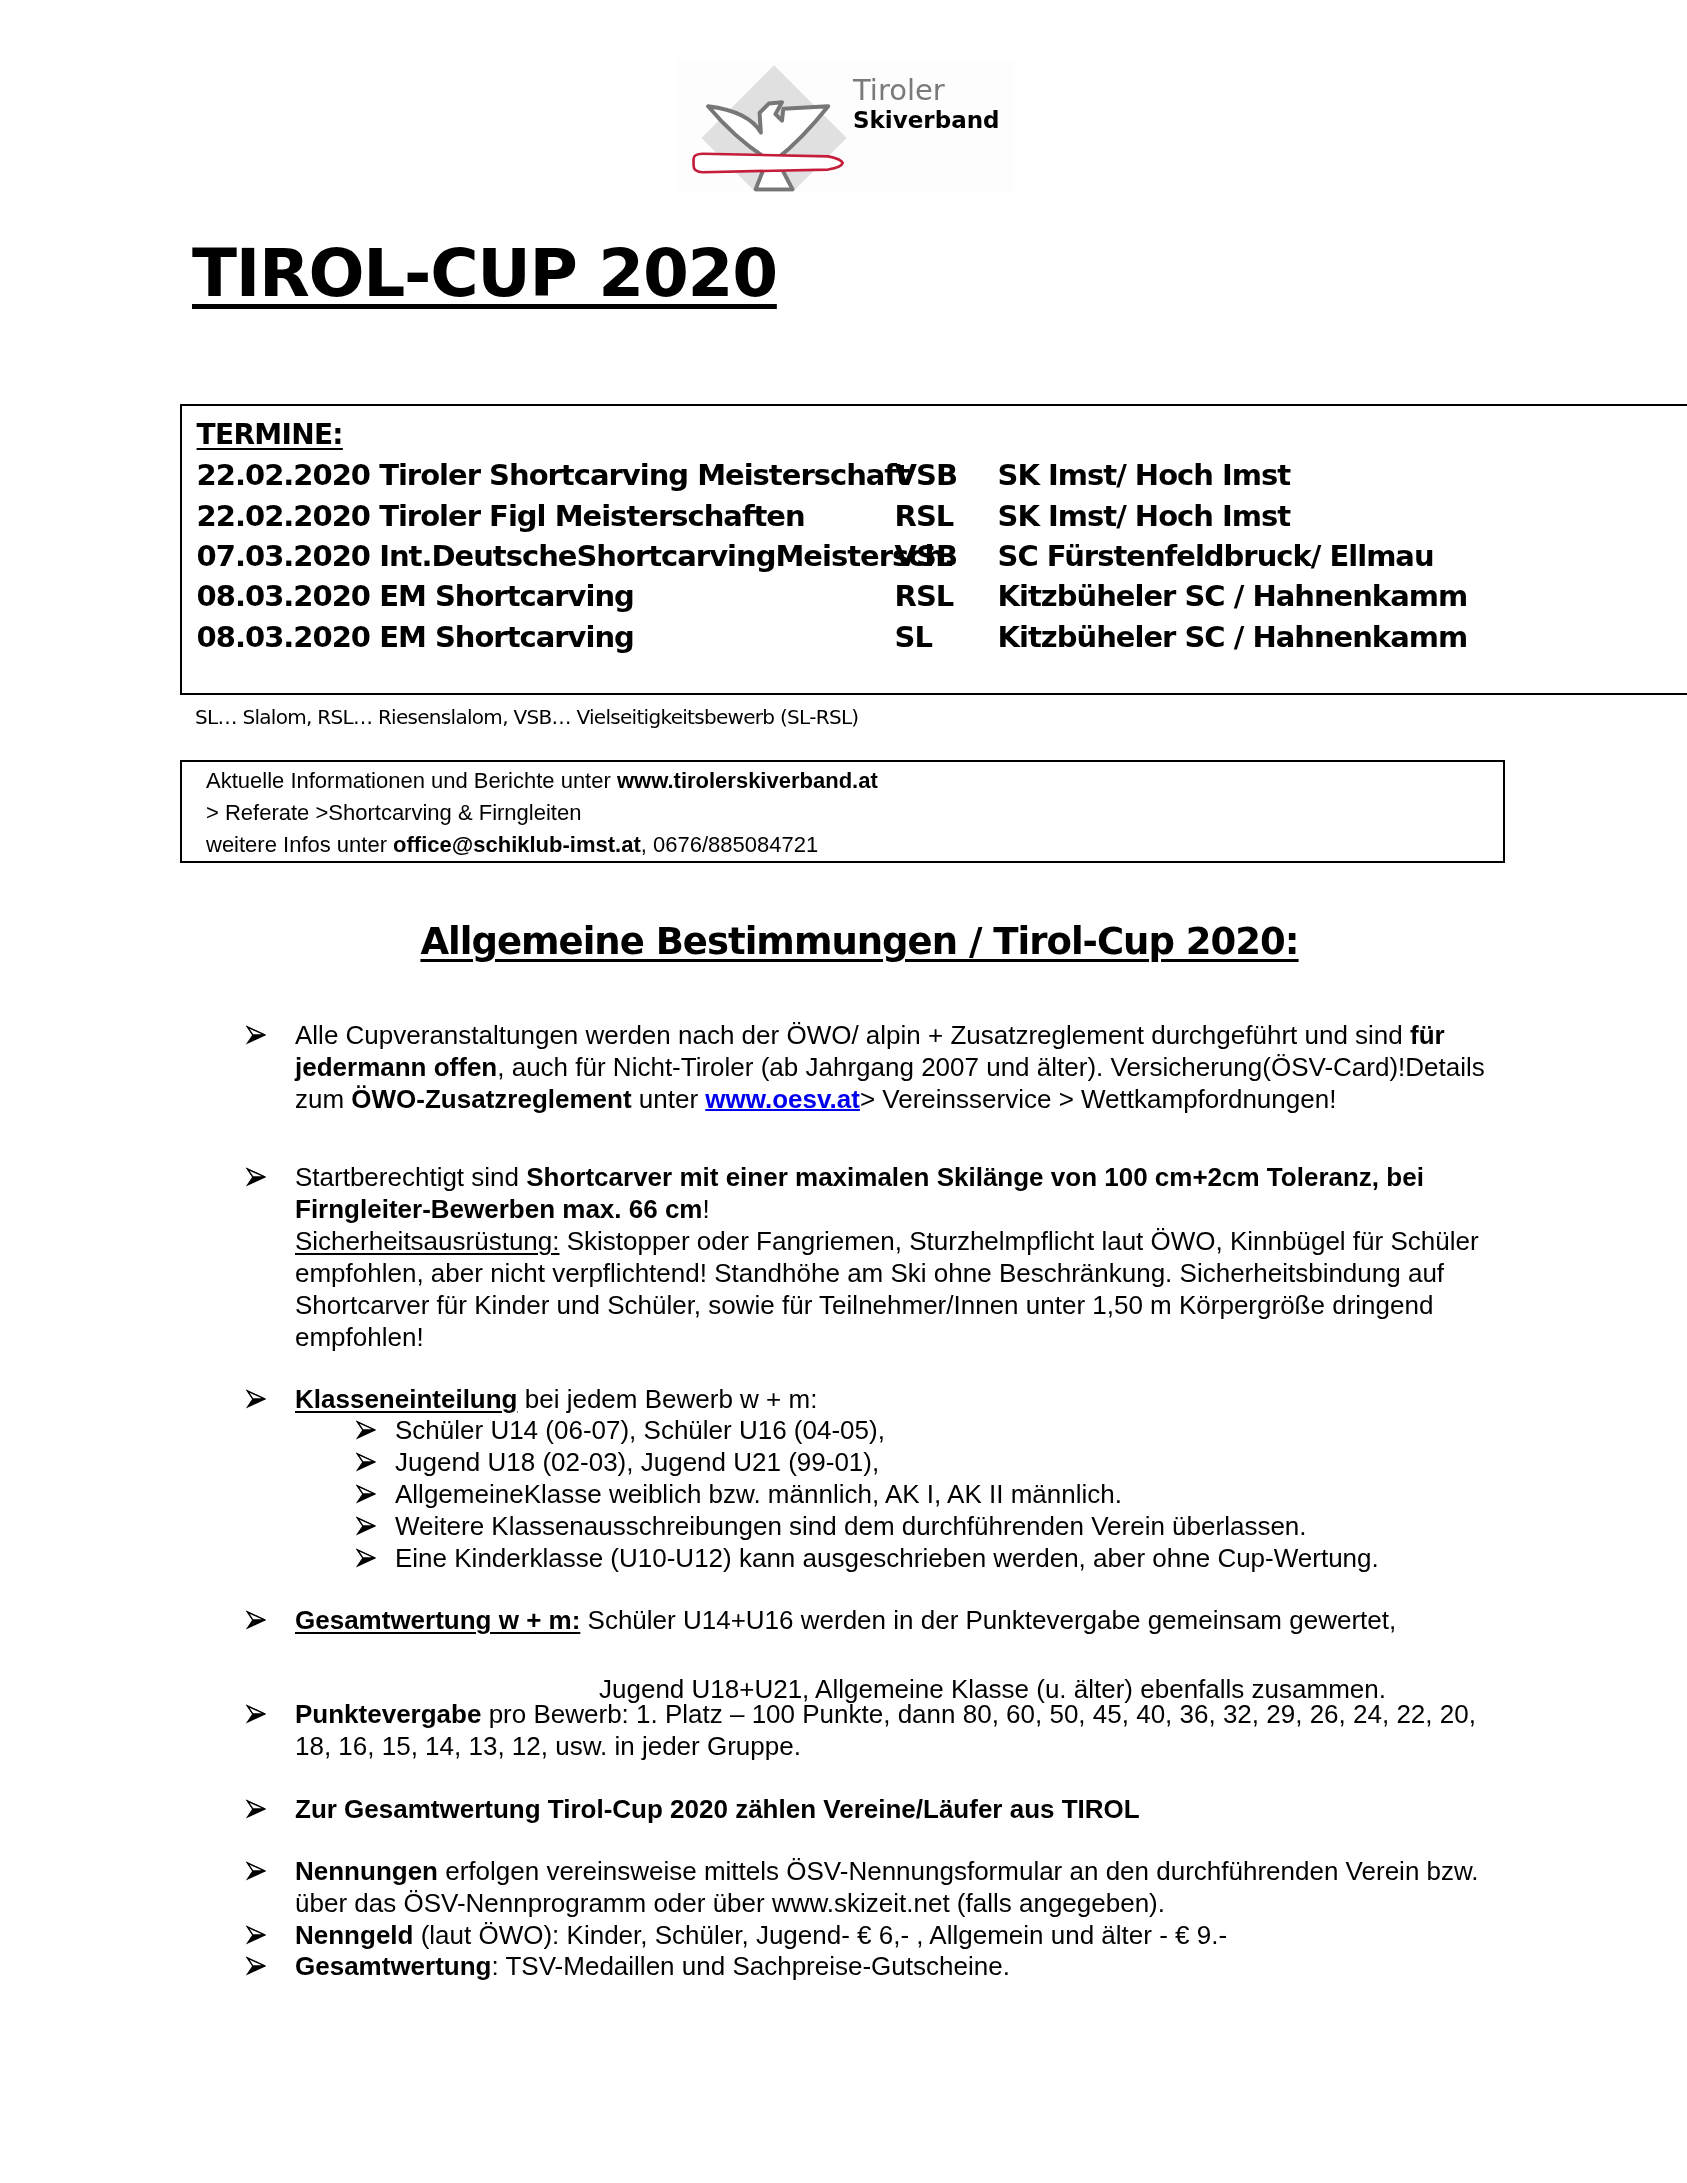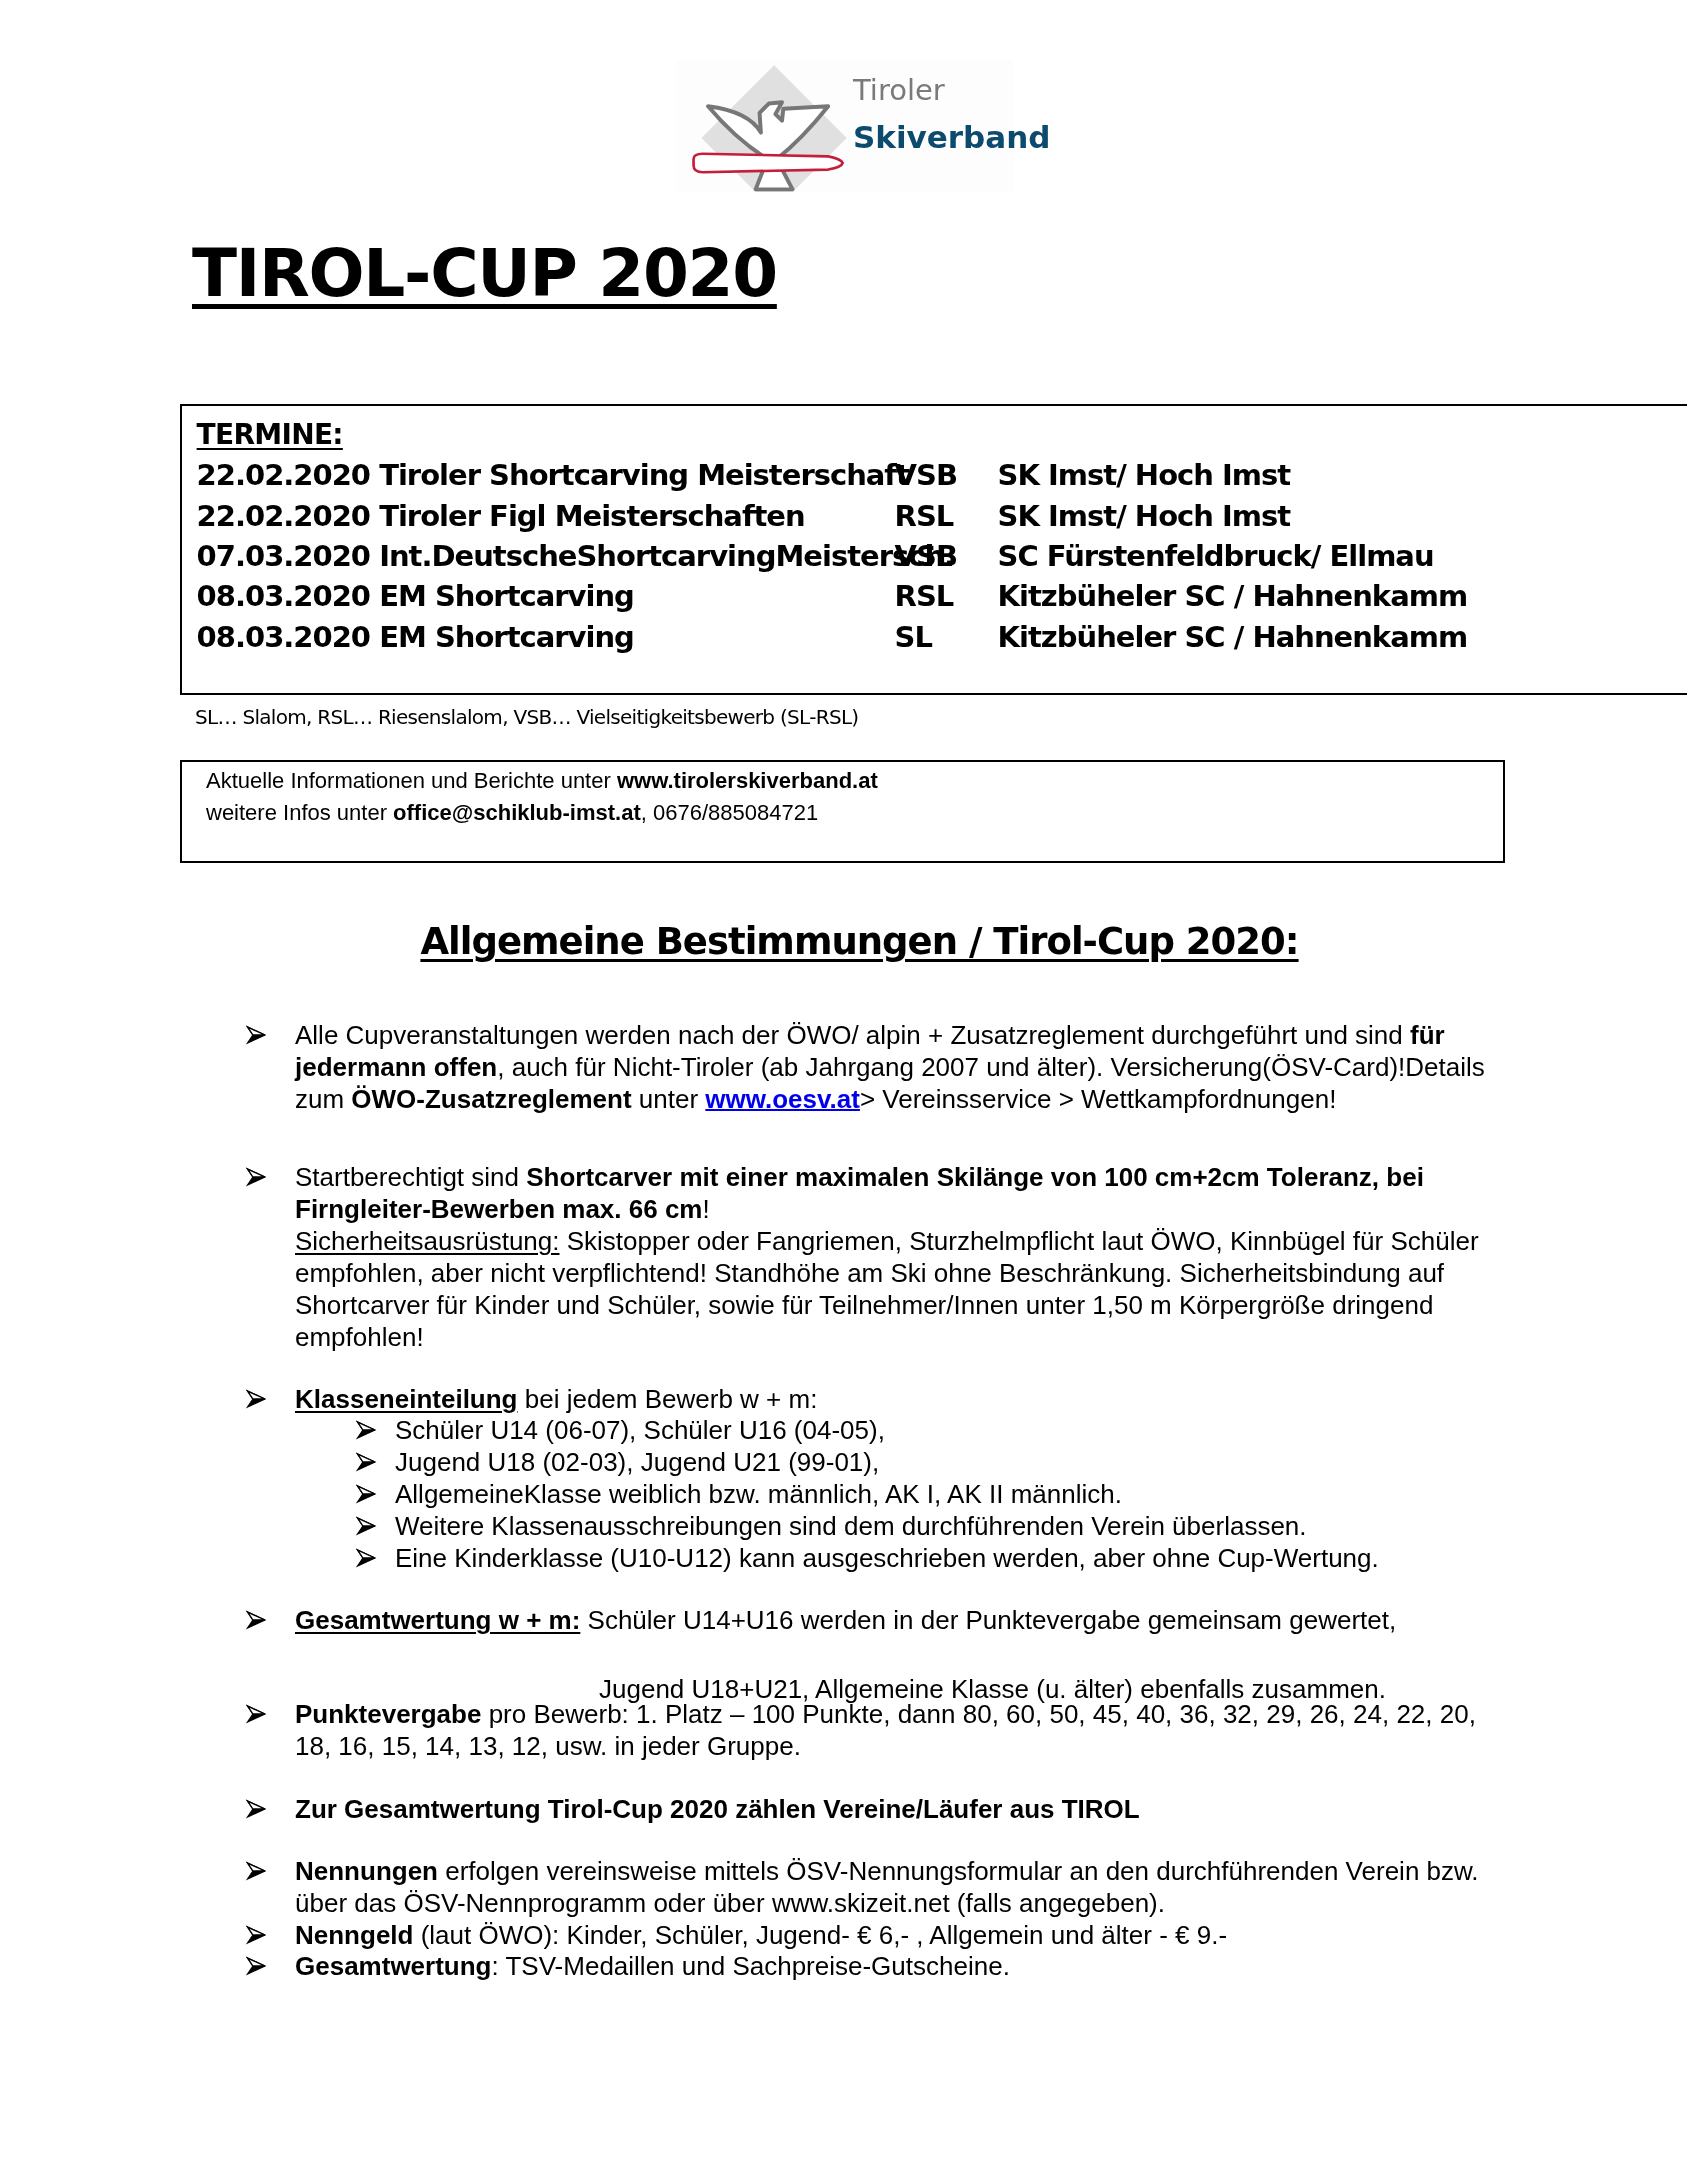--- a/index.html
+++ b/index.html
@@ -3,21 +3,21 @@
 <meta charset="utf-8">
 <style>
   html, body { margin: 0; padding: 0; background: #ffffff; }
   body { width: 1687px; height: 2183px; position: relative; overflow: hidden; color: #000; font-family: "Liberation Sans", sans-serif; }
 
   
   .logo { position: absolute; left: 676px; top: 60px; width: 337px; height: 132px; background: #fdfdfd; }
   .logo svg { position: absolute; left: 0; top: 0; }
   .logo-text { position: absolute; left: 177px; top: 16px; line-height: 1; font-family: "DejaVu Sans", sans-serif; }
   .logo-t1 { font-size: 29px; color: #7a7a7a; display: block; }
-  .logo-t2 { font-size: 31px; color: #0c4a6e; font-weight: bold; display: block; margin-top: 17px; }
+  .logo-t2 { font-size: 23px; color: #000000; font-weight: bold; display: block; margin-top: 4px; }
 
   
   .title { position: absolute; left: 192px; top: 241px; font-family: "DejaVu Sans", sans-serif; font-weight: bold; font-size: 66px; letter-spacing: -1.3px; line-height: 1; text-decoration: underline; text-decoration-thickness: 5.3px; text-underline-offset: 8px; }
 
   
   .termine-box { position: absolute; left: 180px; top: 404px; width: 1539px; height: 291px; border: 2px solid #000; box-sizing: border-box; font-family: "DejaVu Sans", sans-serif; font-weight: bold; }
   .termine-heading { position: absolute; left: 14.6px; top: 12px; font-size: 28px; text-decoration: underline; text-decoration-thickness: 2px; text-underline-offset: 4px; letter-spacing: -0.7px; }
   .termine-row { position: absolute; left: 14.6px; height: 40px; font-size: 29px; letter-spacing: -1px; white-space: nowrap; }
   .termine-row .c-date { position: absolute; left: 0; }
   .termine-row .c-type { position: absolute; left: 698px; }
@@ -90,20 +90,21 @@
     <span class="c-loc">Kitzbüheler SC / Hahnenkamm</span>
   </div>
 </div>
 
 <div class="legend-note">SL… Slalom, RSL… Riesenslalom, VSB… Vielseitigkeitsbewerb (SL-RSL)</div>
 
 <div class="info-box">
   <div>
     <span>Aktuelle Informationen und Berichte unter </span><b>www.tirolerskiverband.at</b>
   </div>
+  <div>&gt; Referate &gt;Shortcarving &amp; Firngleiten</div>
   <div>
     <span>weitere Infos unter </span><b>office@schiklub-imst.at</b><span>, 0676/885084721</span>
   </div>
 </div>
 
 <div class="section-heading">
   <span>Allgemeine Bestimmungen / Tirol-Cup 2020:</span>
 </div>
 
 <div class="bul" style="top:1019px">

